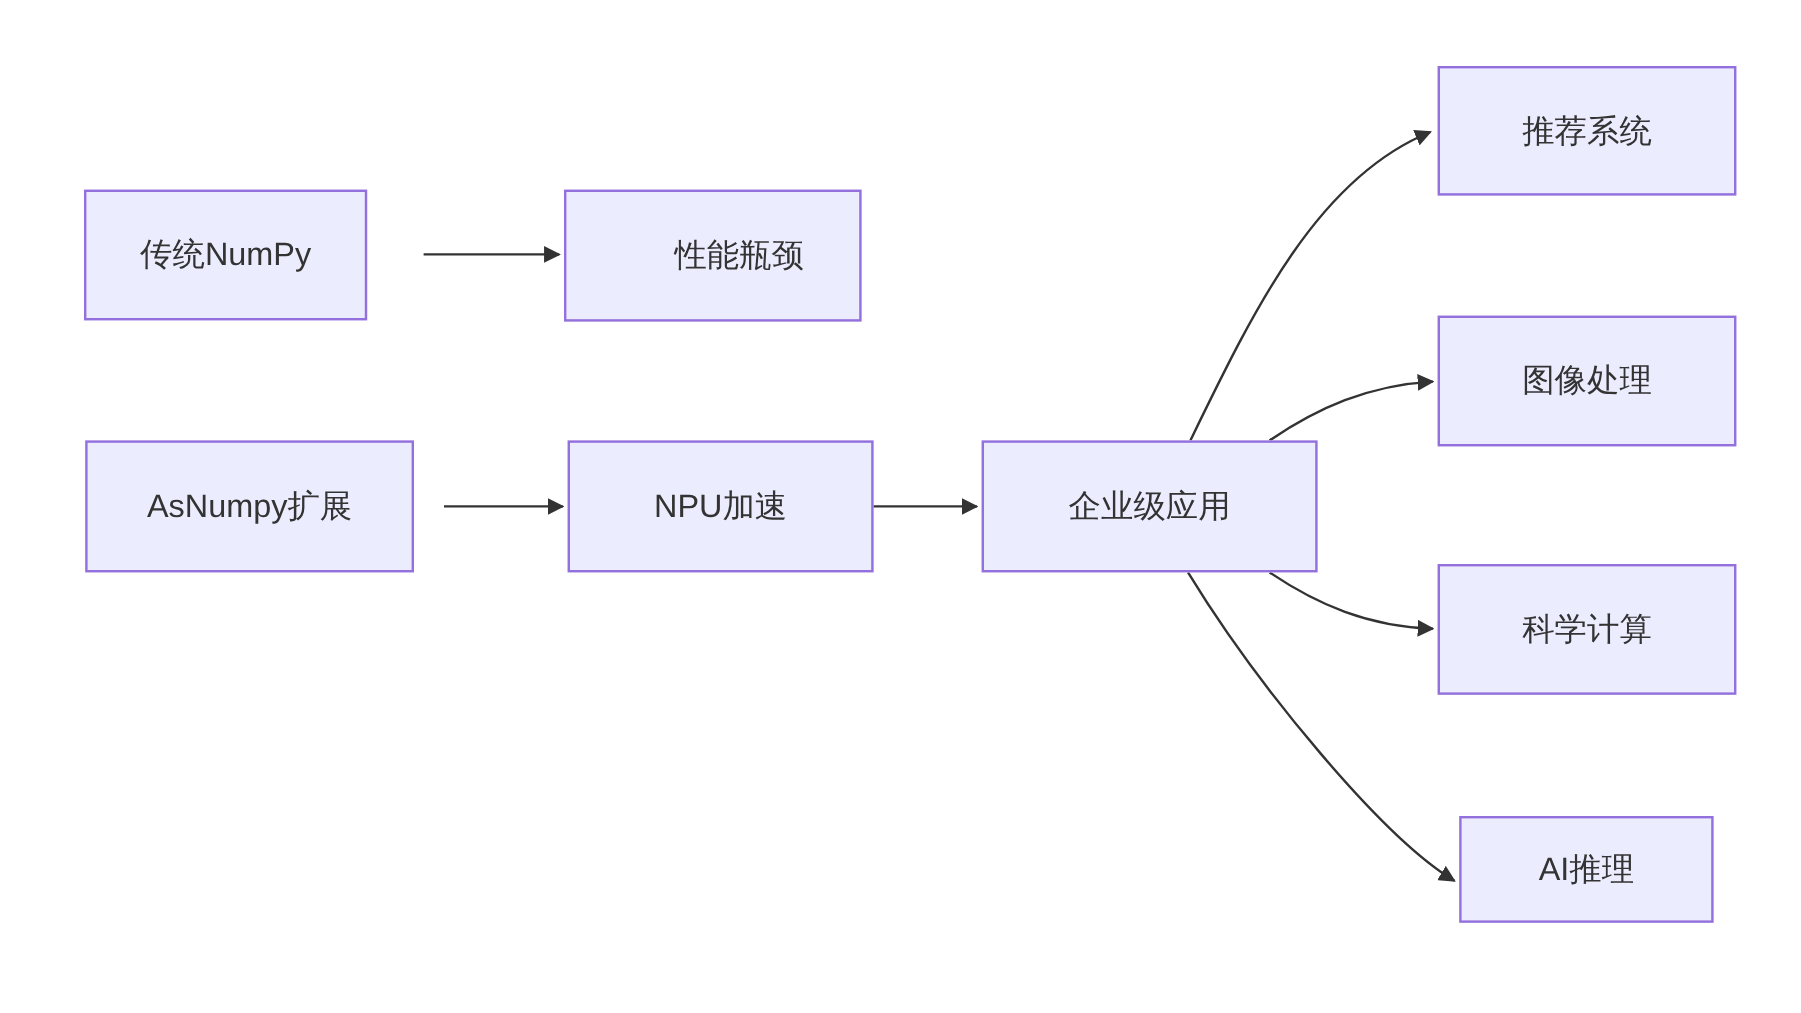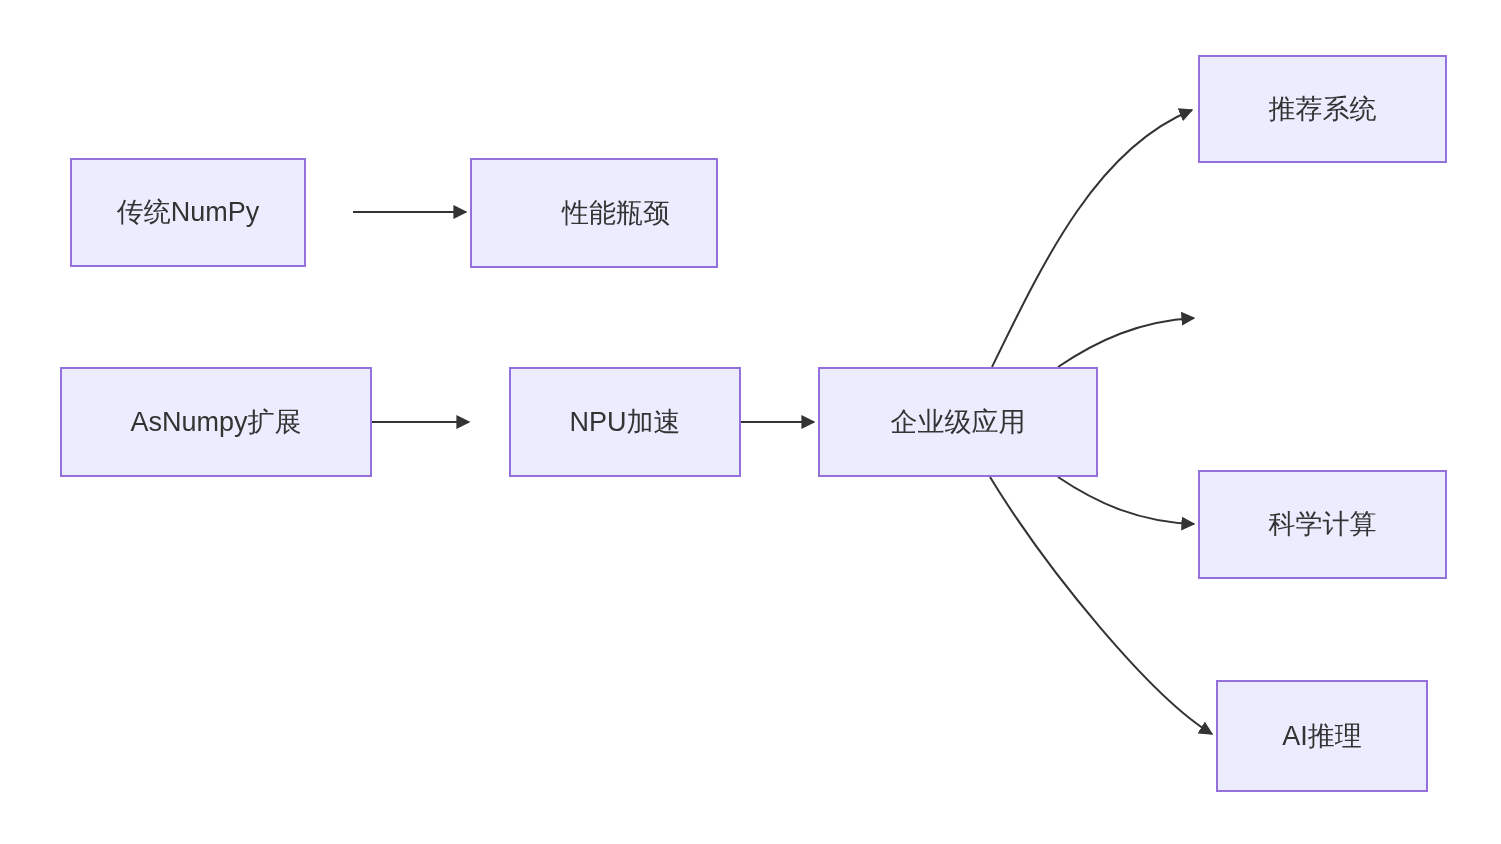--- a/index.html
+++ b/index.html
@@ -37,27 +37,27 @@
     align-items: center;
     justify-content: center;
     font-size: 27px;
     line-height: 1.2;
     text-align: right;
     white-space: nowrap;
   }
   
   #n-traditional-numpy      { left: 70px;   top: 158px; width: 236px; height: 109px; }
   #n-performance-bottleneck { left: 470px;  top: 158px; width: 248px; height: 110px; padding-left: 44px; }
-  #n-asnumpy-extension      { left: 60px;   top: 367px; width: 312px; height: 110px; }
-  #n-npu-acceleration       { left: 473px;  top: 367px; width: 232px; height: 110px; margin-left: 36px; }
+  #n-asnumpy-extension      { left: 71px;   top: 367px; width: 274px; height: 110px; }
+  #n-npu-acceleration       { left: 473px;  top: 367px; width: 255px; height: 110px; }
   #n-enterprise-application { left: 818px;  top: 367px; width: 280px; height: 110px; font-family: Liberation Serif, serif; }
   #n-recommendation-system  { left: 1198px; top: 55px;  width: 249px; height: 108px; }
   #n-image-processing       { left: 1198px; top: 263px; width: 249px; height: 109px; }
   #n-scientific-computing   { left: 1198px; top: 470px; width: 249px; height: 109px; }
-  #n-ai-inference           { left: 1216px; top: 680px; width: 212px; height: 112px; }
+  #n-ai-inference           { left: 1216px; top: 680px; width: 212px; height: 89px; }
 </style>
 </head>
 <body>
 
 <div class="canvas">
 
   <svg class="edges-layer" width="1501" height="844" viewBox="0 0 1501 844" xmlns="http://www.w3.org/2000/svg">
     <defs>
       <marker id="arrowhead" viewBox="0 0 10 10" refX="9" refY="5" markerWidth="7" markerHeight="7" orient="auto">
         <path d="M 0 0 L 10 5 L 0 10 z" fill="#333333"></path>
@@ -89,20 +89,23 @@
   </div>
 
   <div class="node" id="n-enterprise-application">
     <span>企业级应用</span>
   </div>
 
   <div class="node" id="n-recommendation-system">
     <span>推荐系统</span>
   </div>
 
+  <div class="node" id="n-image-processing">
+    <span>图像处理</span>
+  </div>
 
   <div class="node" id="n-scientific-computing">
     <span>科学计算</span>
   </div>
 
   <div class="node" id="n-ai-inference">
     <span>AI推理</span>
   </div>
 
 </div>

